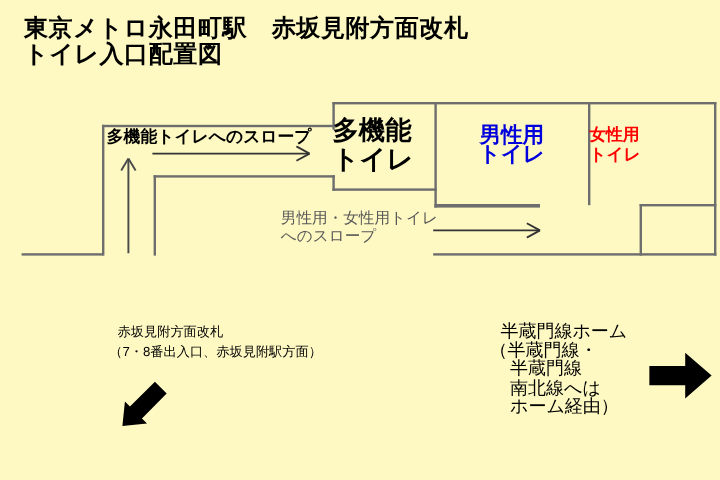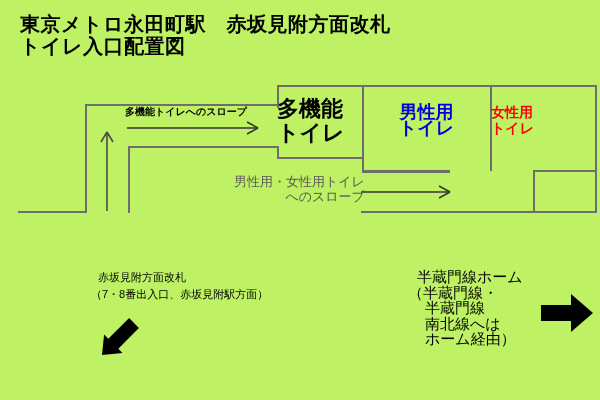--- a/index.html
+++ b/index.html
@@ -1,28 +1,28 @@
 <!DOCTYPE html>
 <html><head>
 <meta charset="utf-8">
 <style>
   html,body{margin:0;padding:0;background:#fff;}
   .stage{
-    position:relative;width:600px;height:400px;background:#bef264;
+    position:relative;width:600px;height:400px;background:#fef9c3;
     font-family:"Liberation Sans","DejaVu Sans",sans-serif;
     overflow:hidden;color:#000;
   }
   .wall{position:absolute;background:#6e6e6e;}
   .lbl{position:absolute;white-space:nowrap;}
   .title{left:20px;top:13px;font-size:20px;font-weight:bold;line-height:22px;letter-spacing:0.5px;}
-  .mf-ramp{left:89px;top:105px;font-size:10px;font-weight:bold;margin-left:36px;}
+  .mf-ramp{left:89px;top:105px;font-size:14px;font-weight:bold;}
   .mf-room{left:277px;top:97px;width:87px;text-align:left;font-size:22px;font-weight:bold;line-height:24px;}
   .mens{left:362px;top:104px;width:129px;text-align:center;font-size:18px;font-weight:bold;line-height:16px;color:#0000dd;}
   .womens{left:491px;top:104px;width:105px;font-size:14px;font-weight:bold;line-height:16px;color:#ff0000;}
-  .mw-ramp{left:234px;top:174px;font-size:13px;line-height:15px;color:#595959;text-align:right;}
+  .mw-ramp{left:234px;top:174px;font-size:13px;line-height:15px;color:#595959;}
   .gate-txt{left:91px;top:269px;font-size:11px;line-height:17px;}
   .plat-txt{left:408px;top:269px;font-size:15px;line-height:15.5px;}
   .pl7{padding-left:7px;}
   .pl9{padding-left:9px;}
   .pl17{padding-left:17px;}
   svg{position:absolute;display:block;}
 </style>
 </head>
 <body>
 

